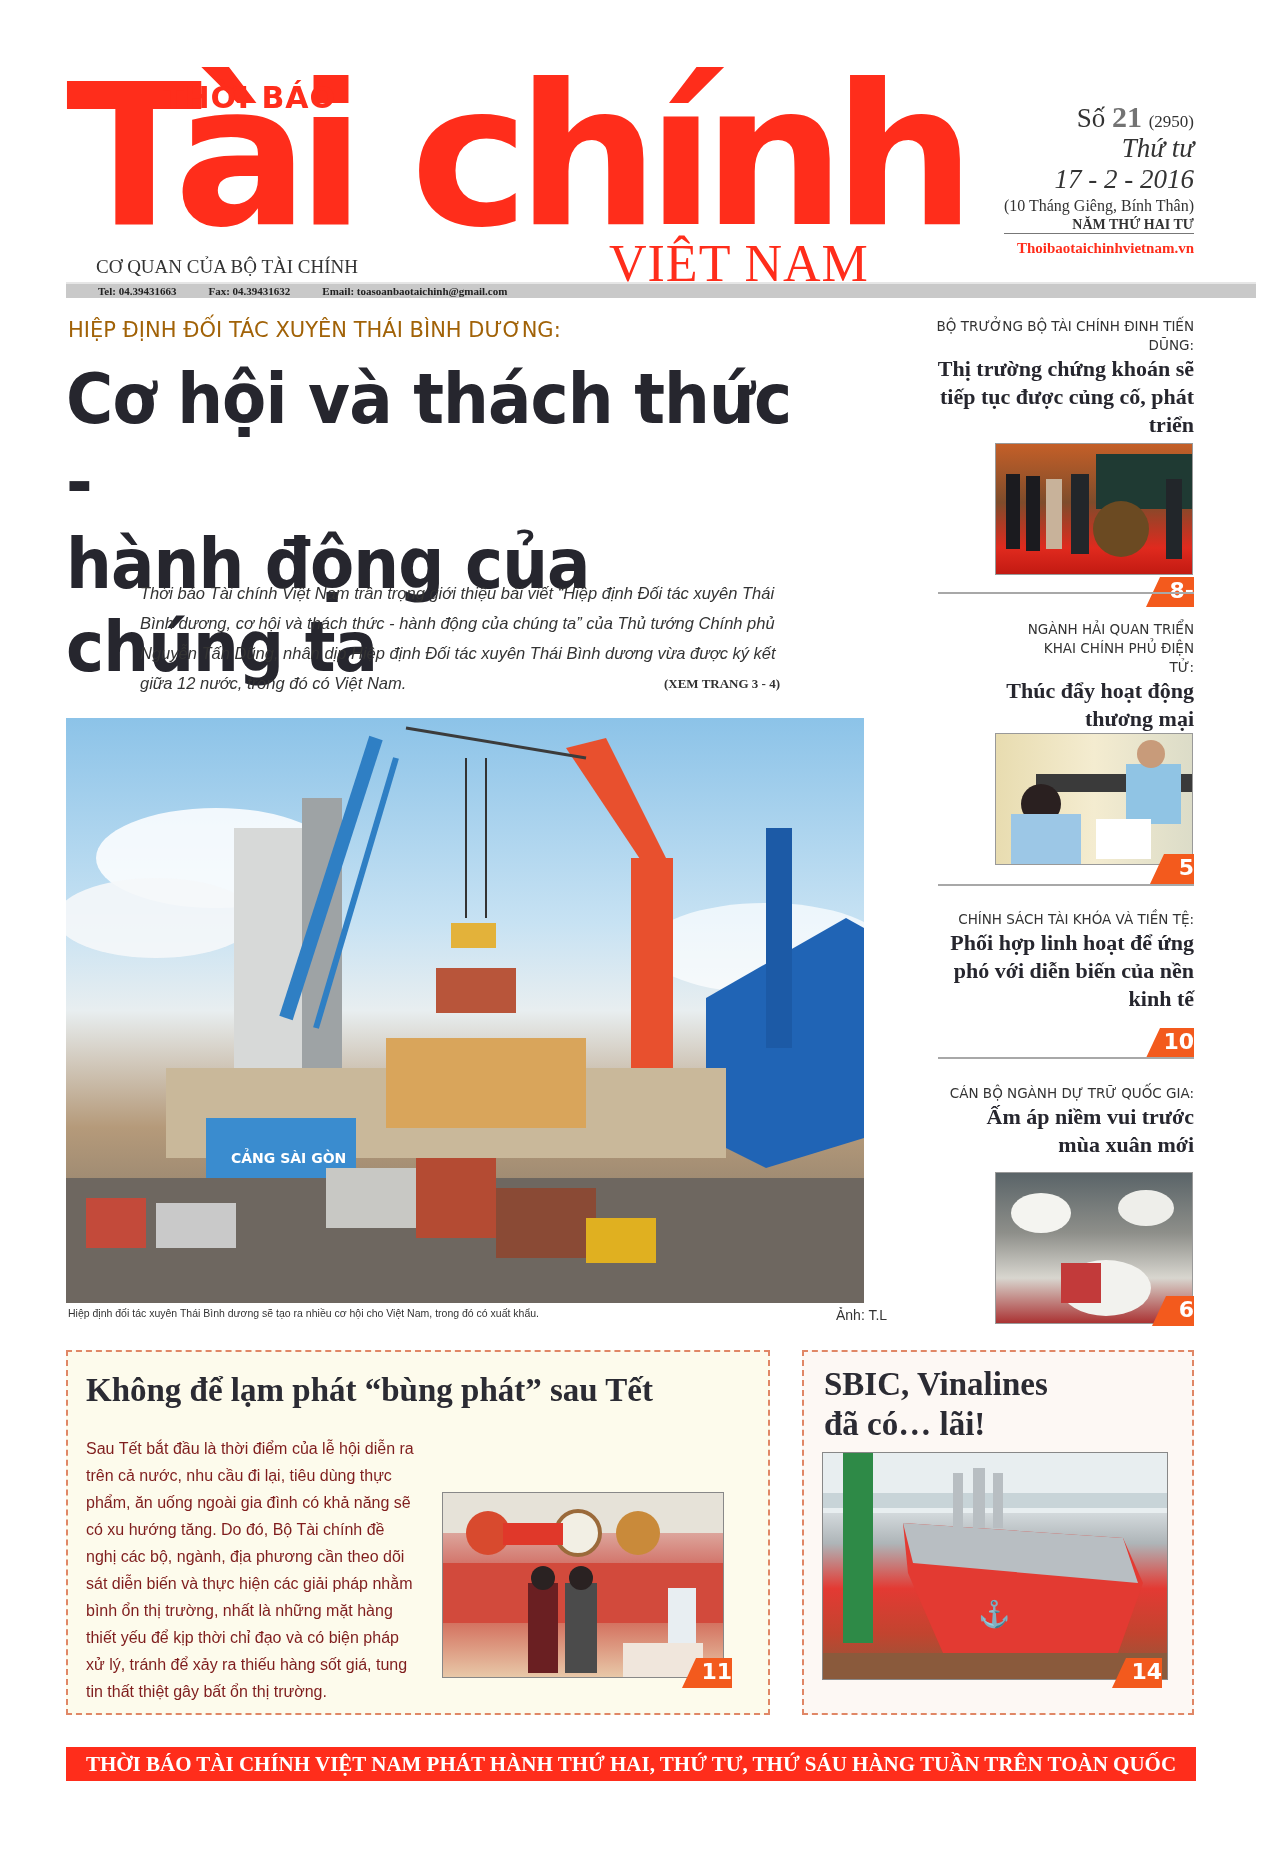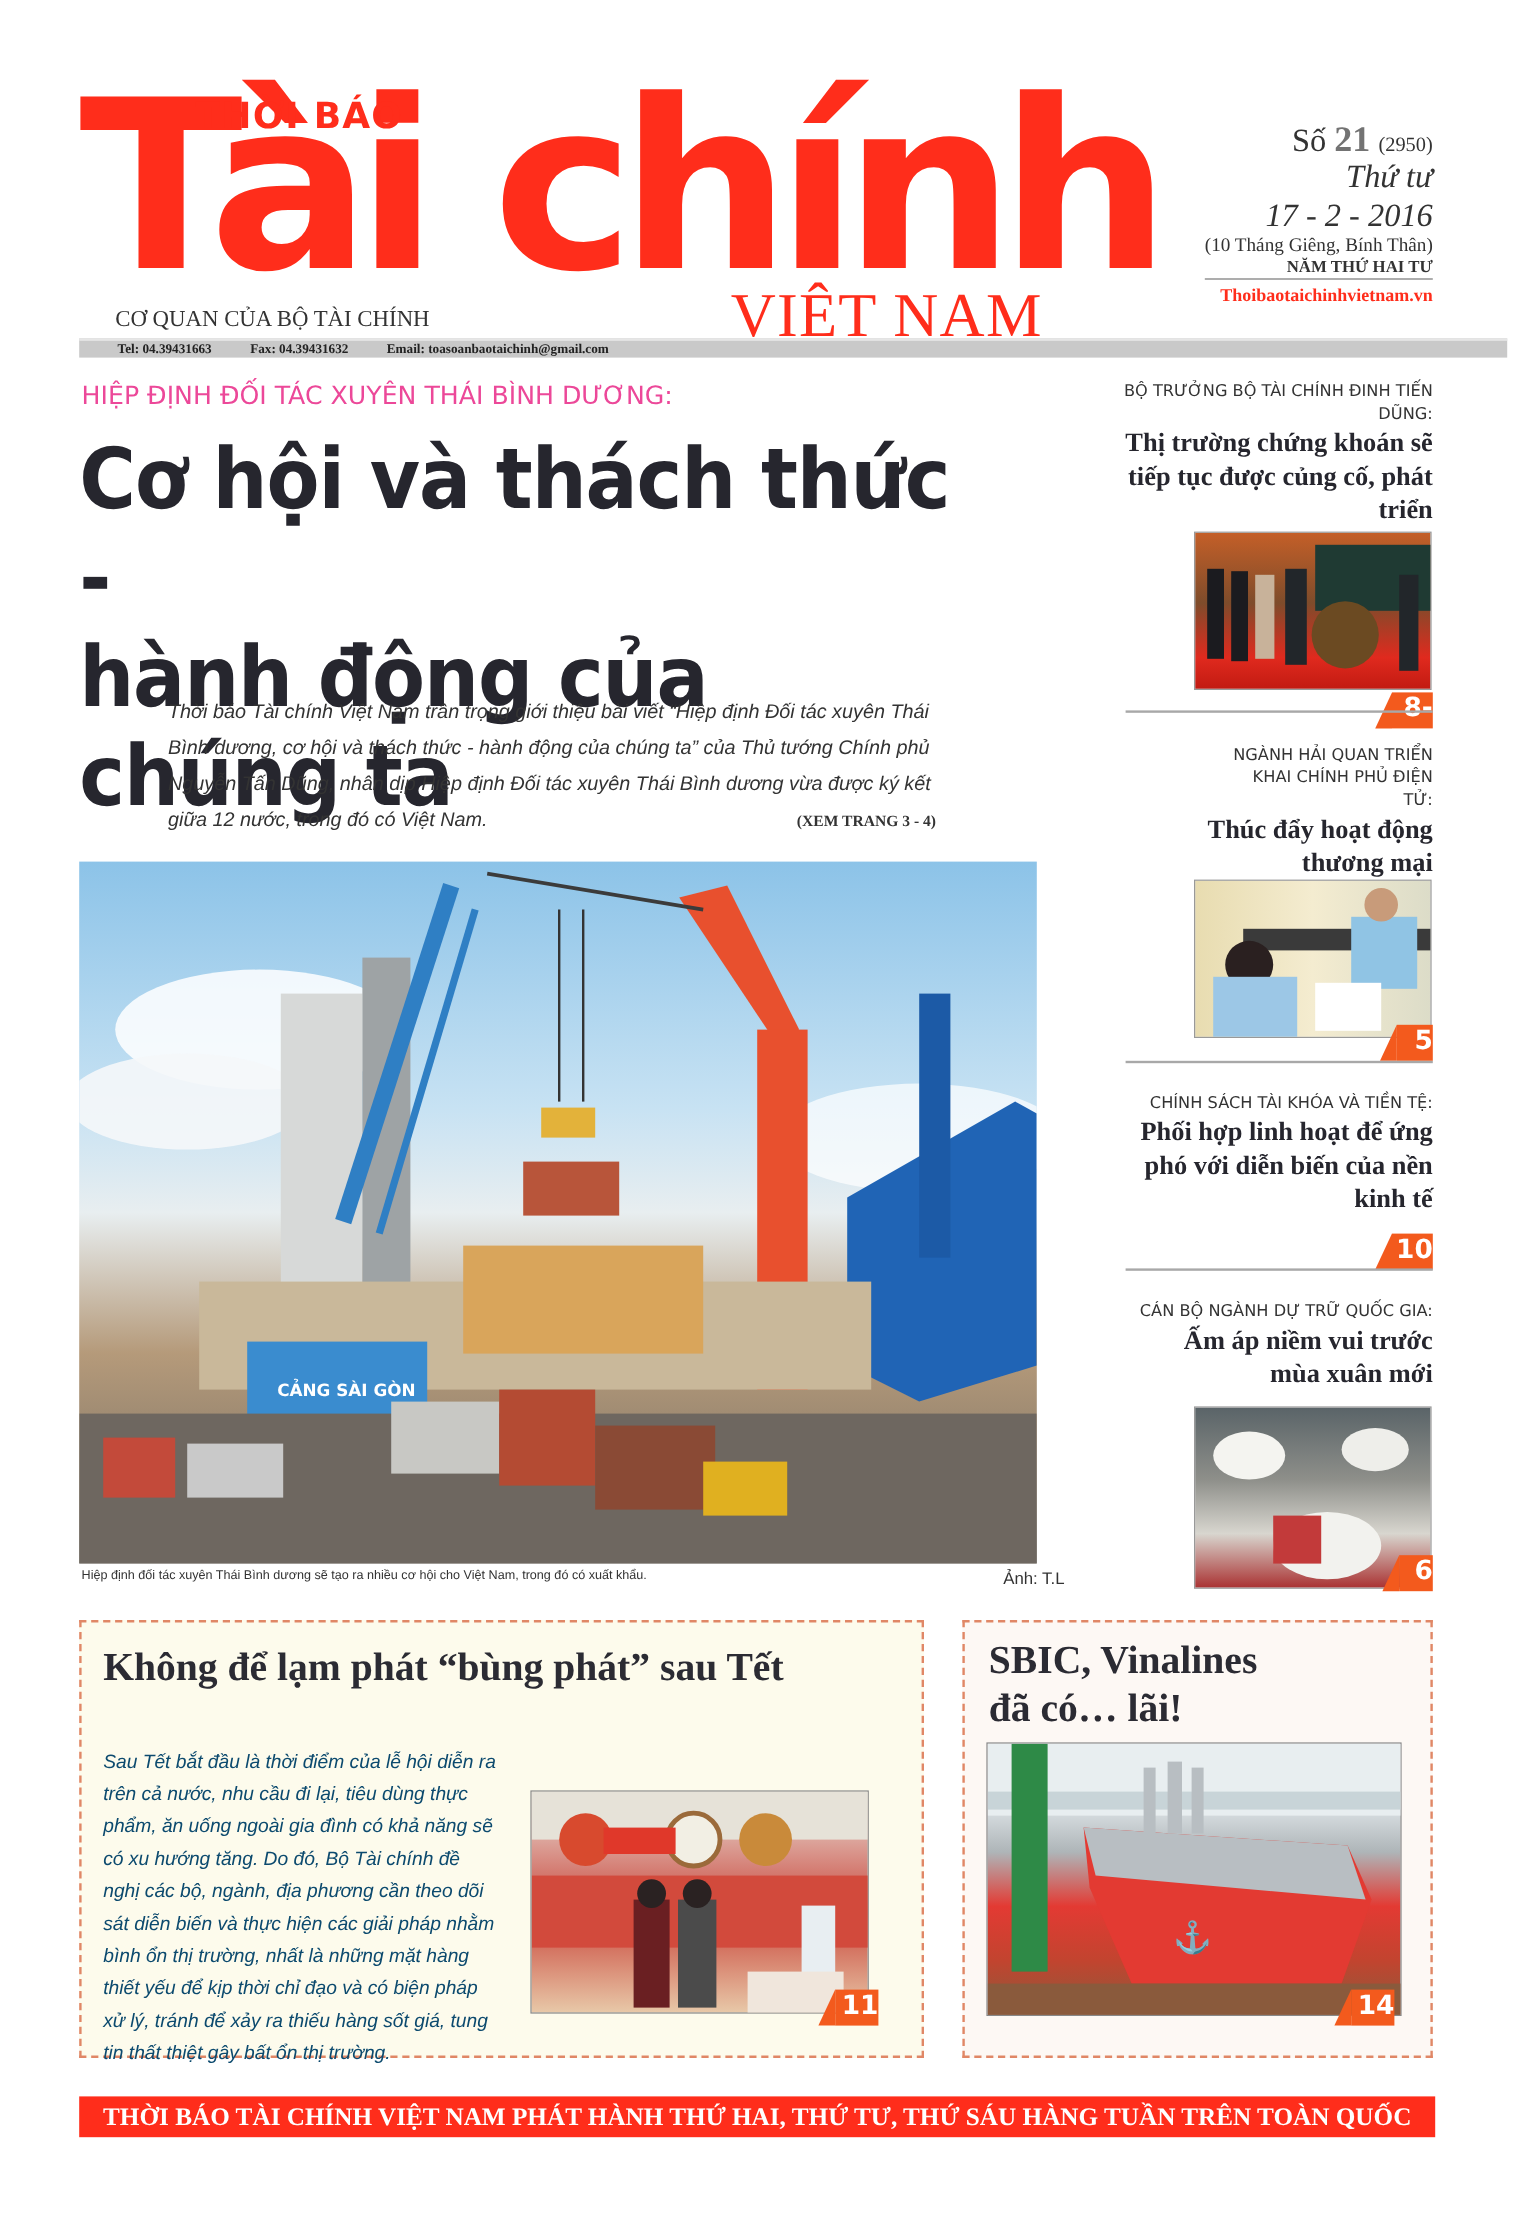--- a/index.html
+++ b/index.html
@@ -18,21 +18,21 @@
   .issue-line { font-size: 27px; line-height: 1.1; }
   .issue-num { color: #737373; font-weight: bold; font-size: 30px; }
   .issue-total { font-size: 17px; }
   .issue-day { font-size: 27px; font-style: italic; line-height: 1.1; }
   .issue-date { font-size: 27px; line-height: 1.2; font-style: italic; }
   .issue-lunar { font-size: 16px; line-height: 1.3; }
   .issue-year { font-size: 14px; font-weight: bold; border-bottom: 1px solid #777; padding-bottom: 0; }
   .issue-site { font-size: 15px; font-weight: bold; color: #ff2d1b; margin-top: 6px; }
 
   
-  .kicker { position: absolute; left: 68px; top: 318px; font-family: "DejaVu Sans", sans-serif; font-size: 21px; color: #ec4899; letter-spacing: 0px; }
+  .kicker { position: absolute; left: 68px; top: 318px; font-family: "DejaVu Sans", sans-serif; font-size: 21px; color: #a16207; letter-spacing: 0px; }
   .headline { position: absolute; left: 66px; top: 358px; width: 820px; font-family: "DejaVu Sans", sans-serif; font-weight: bold; font-size: 70px; line-height: 1.18; color: #26262e; letter-spacing: -1px; transform: scaleX(0.92); transform-origin: left top; }
   .lede { position: absolute; left: 140px; top: 578px; width: 640px; font-family: "Liberation Sans", sans-serif; font-style: italic; font-size: 16.5px; line-height: 30px; color: #333; }
   .lede-ref { font-family: "Liberation Serif", serif; font-style: normal; font-weight: bold; font-size: 13px; float: right; margin-top: 1px; }
 
   .main-photo { position: absolute; left: 66px; top: 718px; width: 798px; height: 585px; overflow: hidden; background: linear-gradient(#8cc3e8 0%, #c7e2f3 35%, #e8eef0 50%, #b59a7a 70%, #6f6a62 100%); }
   .caption { position: absolute; left: 68px; top: 1307px; font-family: "Liberation Sans", sans-serif; font-size: 10.5px; color: #333; }
   .credit { position: absolute; left: 836px; top: 1307px; font-family: Liberation Sans, sans-serif; font-size: 14px; color: #333; }
 
   
   .side-item { position: absolute; right: 86px; text-align: right; }
@@ -42,21 +42,21 @@
   .page-tag { position: absolute; background: #f35a1d; color: #fff; font-family: "DejaVu Sans", sans-serif; font-weight: bold; font-size: 22px; text-align: right; line-height: 28px; height: 30px; }
   .page-tag::before { content: ""; position: absolute; left: -14px; top: 0; border-style: solid; border-width: 0 0 30px 14px; border-color: transparent transparent #f35a1d transparent; }
   .side-rule { position: absolute; left: 938px; width: 256px; height: 2px; background: #a8a8a8; }
 
   
   .box { position: absolute; border: 2px dashed #e08766; }
   .box-left { left: 66px; top: 1350px; width: 704px; height: 365px; background: #fdfbec; }
   .box-right { left: 802px; top: 1350px; width: 392px; height: 365px; background: #fdf8f4; }
   .box-title { font-family: "Liberation Serif", serif; font-weight: bold; color: #2b2b33; }
   .bl-title { position: absolute; left: 18px; top: 20px; font-size: 33px; }
-  .bl-body { position: absolute; left: 18px; top: 83px; width: 330px; font-family: "Liberation Sans", sans-serif; font-style: italic; font-size: 16px; line-height: 27px; color: #0c4a6e; margin-top: 20px; }
+  .bl-body { position: absolute; left: 18px; top: 83px; width: 330px; font-family: "Liberation Sans", sans-serif; font-size: 16px; line-height: 27px; color: #7f1d1d; }
   .bl-photo { position: absolute; left: 374px; top: 140px; width: 282px; height: 186px; border: 1px solid #888; overflow: hidden; background: linear-gradient(#e9e4dc, #c9453a 55%, #e8c8a8); }
   .br-title { position: absolute; left: 20px; top: 12px; font-size: 33px; line-height: 40px; }
   .br-photo { position: absolute; left: 18px; top: 100px; width: 346px; height: 228px; border: 1px solid #888; overflow: hidden; background: linear-gradient(#e5ecef 0%, #d7dde0 25%, #aeb5b8 40%, #e33a33 60%, #c2442f 80%, #8a5a3c 100%); }
 
   .footer-banner { position: absolute; left: 66px; top: 1747px; width: 1130px; height: 34px; background: #ff2d1b; color: #fff; font-family: "Liberation Serif", serif; font-weight: bold; font-size: 21px; line-height: 34px; text-align: center; letter-spacing: 0px; }
 </style>
 </head>
 <body>
 
 <div class="masthead">

